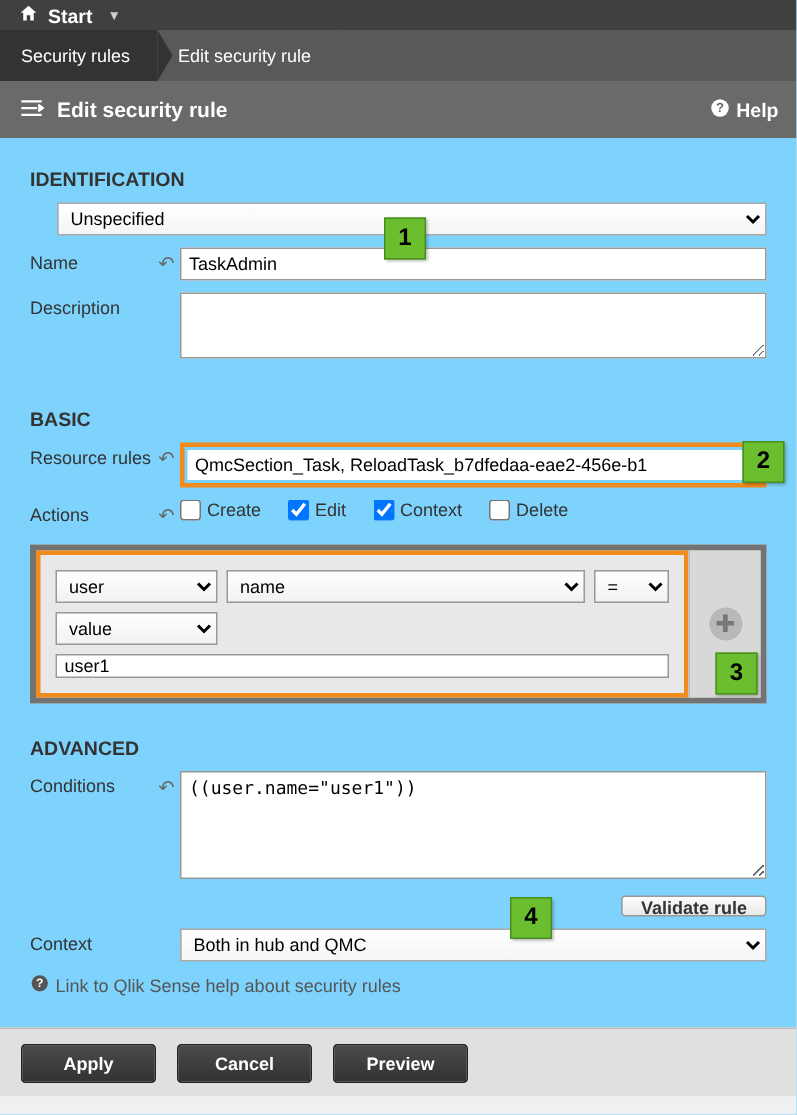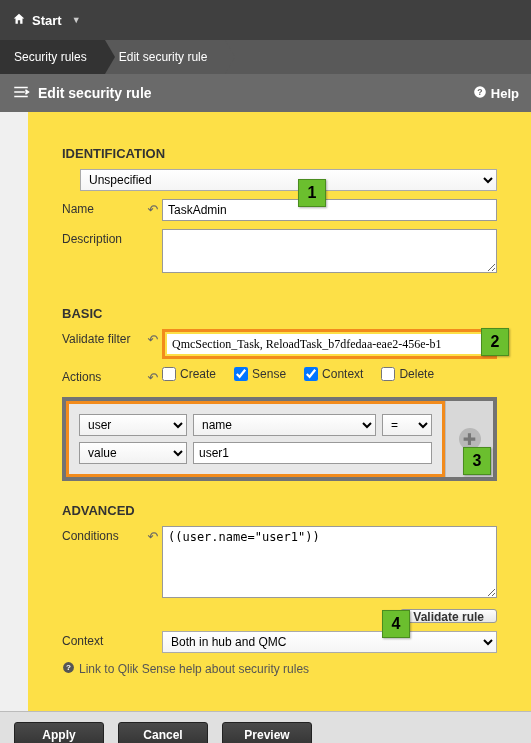--- a/index.html
+++ b/index.html
@@ -1,49 +1,49 @@
 <!DOCTYPE html>
 <html><head>
 <meta charset="utf-8">
 <style>
 * { box-sizing: border-box; margin: 0; padding: 0; }
 body { font-family: Arial, sans-serif; font-size: 12px; background: #f0f0f0; width: 531px; color: #333; }
-.topbar { background: #404040; color: #fff; height: 40px; display: flex; align-items: center; padding: 0 12px; }
+.topbar { background: #404040; color: #fff; height: 20px; display: flex; align-items: center; padding: 0 12px; }
 .home-icon { display: inline-block; margin-right: 6px; }
 .start-text { font-weight: bold; font-size: 13px; }
 .dd-arrow { margin-left: 10px; font-size: 9px; color: #ccc; }
 .breadcrumb { display: flex; height: 34px; background: #595959; text-align: right; }
 .crumb { display: flex; align-items: center; padding: 0 18px 0 14px; color: #fff; font-size: 12px; position: relative; background: #333; }
 .crumb.active { background: #595959; }
 .crumb::after { content: ""; position: absolute; right: -10px; top: 0; border-top: 17px solid transparent; border-bottom: 17px solid transparent; border-left: 10px solid #333; z-index: 1; }
 .crumb.active::after { border-left-color: #595959; }
 .subheader { background: #6a6a6a; color: #fff; height: 38px; display: flex; align-items: center; padding: 0 12px; justify-content: space-between; }
 .subheader-left { display: flex; align-items: center; gap: 8px; }
 .subheader-title { font-weight: bold; font-size: 14px; }
 .help-link { display: flex; align-items: center; gap: 4px; font-weight: bold; font-size: 13px; cursor: pointer; }
-.content { padding: 34px; background: #fde047; margin-left: 28px; }
+.content { padding: 20px; background: #7dd3fc; }
 .section-title { font-weight: bold; font-size: 13px; margin-bottom: 8px; }
 .row { display: flex; align-items: flex-start; margin-bottom: 8px; min-height: 22px; }
 .label { width: 82px; padding-top: 3px; color: #333; font-size: 12px; flex-shrink: 0; }
 .revert { width: 18px; text-align: center; color: #666; font-size: 13px; padding-top: 3px; flex-shrink: 0; }
 .field { flex: 1; }
 .select { width: 100%; height: 22px; border: 1px solid #aaa; background: linear-gradient(#fff,#f5f5f5); font-size: 12px; padding: 0 4px; }
 .text-input { width: 100%; height: 22px; border: 1px solid #999; font-size: 12px; padding: 0 5px; }
 .textarea { width: 100%; border: 1px solid #999; font-size: 12px; padding: 3px 5px; resize: vertical; }
 .checkbox { width: 14px; height: 14px; }
 .actions-group { display: flex; gap: 18px; align-items: center; }
 .act { display: flex; align-items: center; gap: 4px; font-size: 12px; }
 .callout { position: absolute; width: 28px; height: 28px; background: #6bbf2e; border: 1px solid #4a8c1f; color: #000; font-weight: bold; font-size: 16px; display: flex; align-items: center; justify-content: center; z-index: 5; box-shadow: 1px 1px 2px rgba(0,0,0,.3); }
 .orange-box { border: 3px solid #f28b1c; padding: 2px; }
 .cond-panel { background: #e8e8e8; border: 4px solid #737373; display: flex; }
 .cond-main { flex: 1; padding: 8px; }
 .cond-plus { width: 48px; background: #d8d8d8; border-left: 1px solid #bbb; display: flex; align-items: center; justify-content: center; }
 .plus-circle { width: 22px; height: 22px; border-radius: 50%; background: #b8b8b8; display: flex; align-items: center; justify-content: center; color: #777; font-size: 16px; }
 .cond-row { display: flex; gap: 6px; margin-bottom: 6px; }
-.cond-row:last-child { margin-bottom: 0; }
+.cond-row:last-child { margin-bottom: 0; flex-direction: column; }
 .cond-select { height: 22px; border: 1px solid #999; background: linear-gradient(#fff,#f2f2f2); font-size: 12px; padding: 0 4px; }
 .cond-input { height: 22px; border: 1px solid #999; font-size: 12px; padding: 0 5px; flex: 1; }
 .validate-row { display: flex; justify-content: flex-end; margin: 8px 0; }
 .btn-validate { background: linear-gradient(#fdfdfd,#e8e8e8); border: 1px solid #999; border-radius: 3px; height: 14px; padding: 0 12px; font-size: 12px; cursor: pointer; font-weight: bold; color: #333; }
 .help-hint { display: flex; align-items: center; gap: 4px; color: #555; font-size: 12px; margin-top: 6px; }
 .footer { background: #e0e0e0; border-top: 1px solid #bbb; height: 46px; display: flex; align-items: center; gap: 14px; padding: 0 14px; }
 .btn-dark { background: linear-gradient(#4a4a4a,#333); color: #fff; border: 1px solid #222; border-radius: 3px; height: 26px; width: 90px; font-size: 12px; font-weight: bold; cursor: pointer; }
 .section-gap { height: 22px; }
 .relwrap { position: relative; }
 </style>
@@ -111,37 +111,37 @@
     <div class="label">Description</div>
     <div class="revert"></div>
     <div class="field"><textarea class="textarea" style="height: 44px;"></textarea></div>
   </div>
 
   <div class="section-gap"></div>
 
   <div class="section-title">BASIC</div>
 
   <div class="row relwrap">
-    <div class="label">Validate filter</div>
-    <div class="revert">↶</div>
-    <div class="field orange-box"><input type="text" class="text-input" style="border: none; height: 20px; width: 100%; font-family: Liberation Serif, serif;" value="QmcSection_Task, ReloadTask_b7dfedaa-eae2-456e-b1"></div>
+    <div class="label">Resource rules</div>
+    <div class="revert">↶</div>
+    <div class="field orange-box"><input type="text" class="text-input" style="border: none; height: 20px; width: 100%;" value="QmcSection_Task, ReloadTask_b7dfedaa-eae2-456e-b1"></div>
     <div class="callout" style="right:-12px; top:-1px;">2</div>
   </div>
 
   <div class="row">
     <div class="label">Actions</div>
     <div class="revert">↶</div>
     <div class="field actions-group">
       <label class="act">
           <input type="checkbox" class="checkbox" style=""> 
           <span>Create</span>
         </label>
       <label class="act">
           <input type="checkbox" class="checkbox" checked="" style=""> 
-          <span>Sense</span>
+          <span>Edit</span>
         </label>
       <label class="act">
           <input type="checkbox" class="checkbox" checked="" style=""> 
           <span>Context</span>
         </label>
       <label class="act">
           <input type="checkbox" class="checkbox" style=""> 
           <span>Delete</span>
         </label>
     </div>

